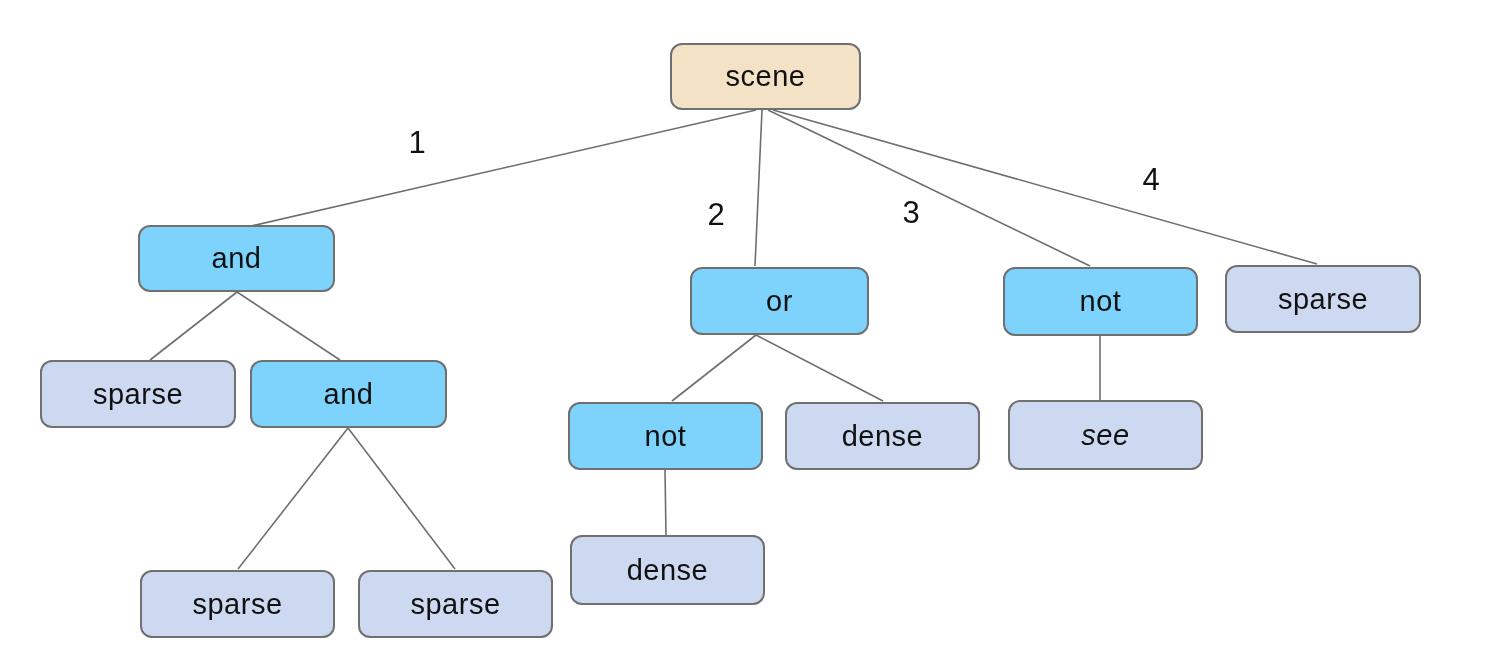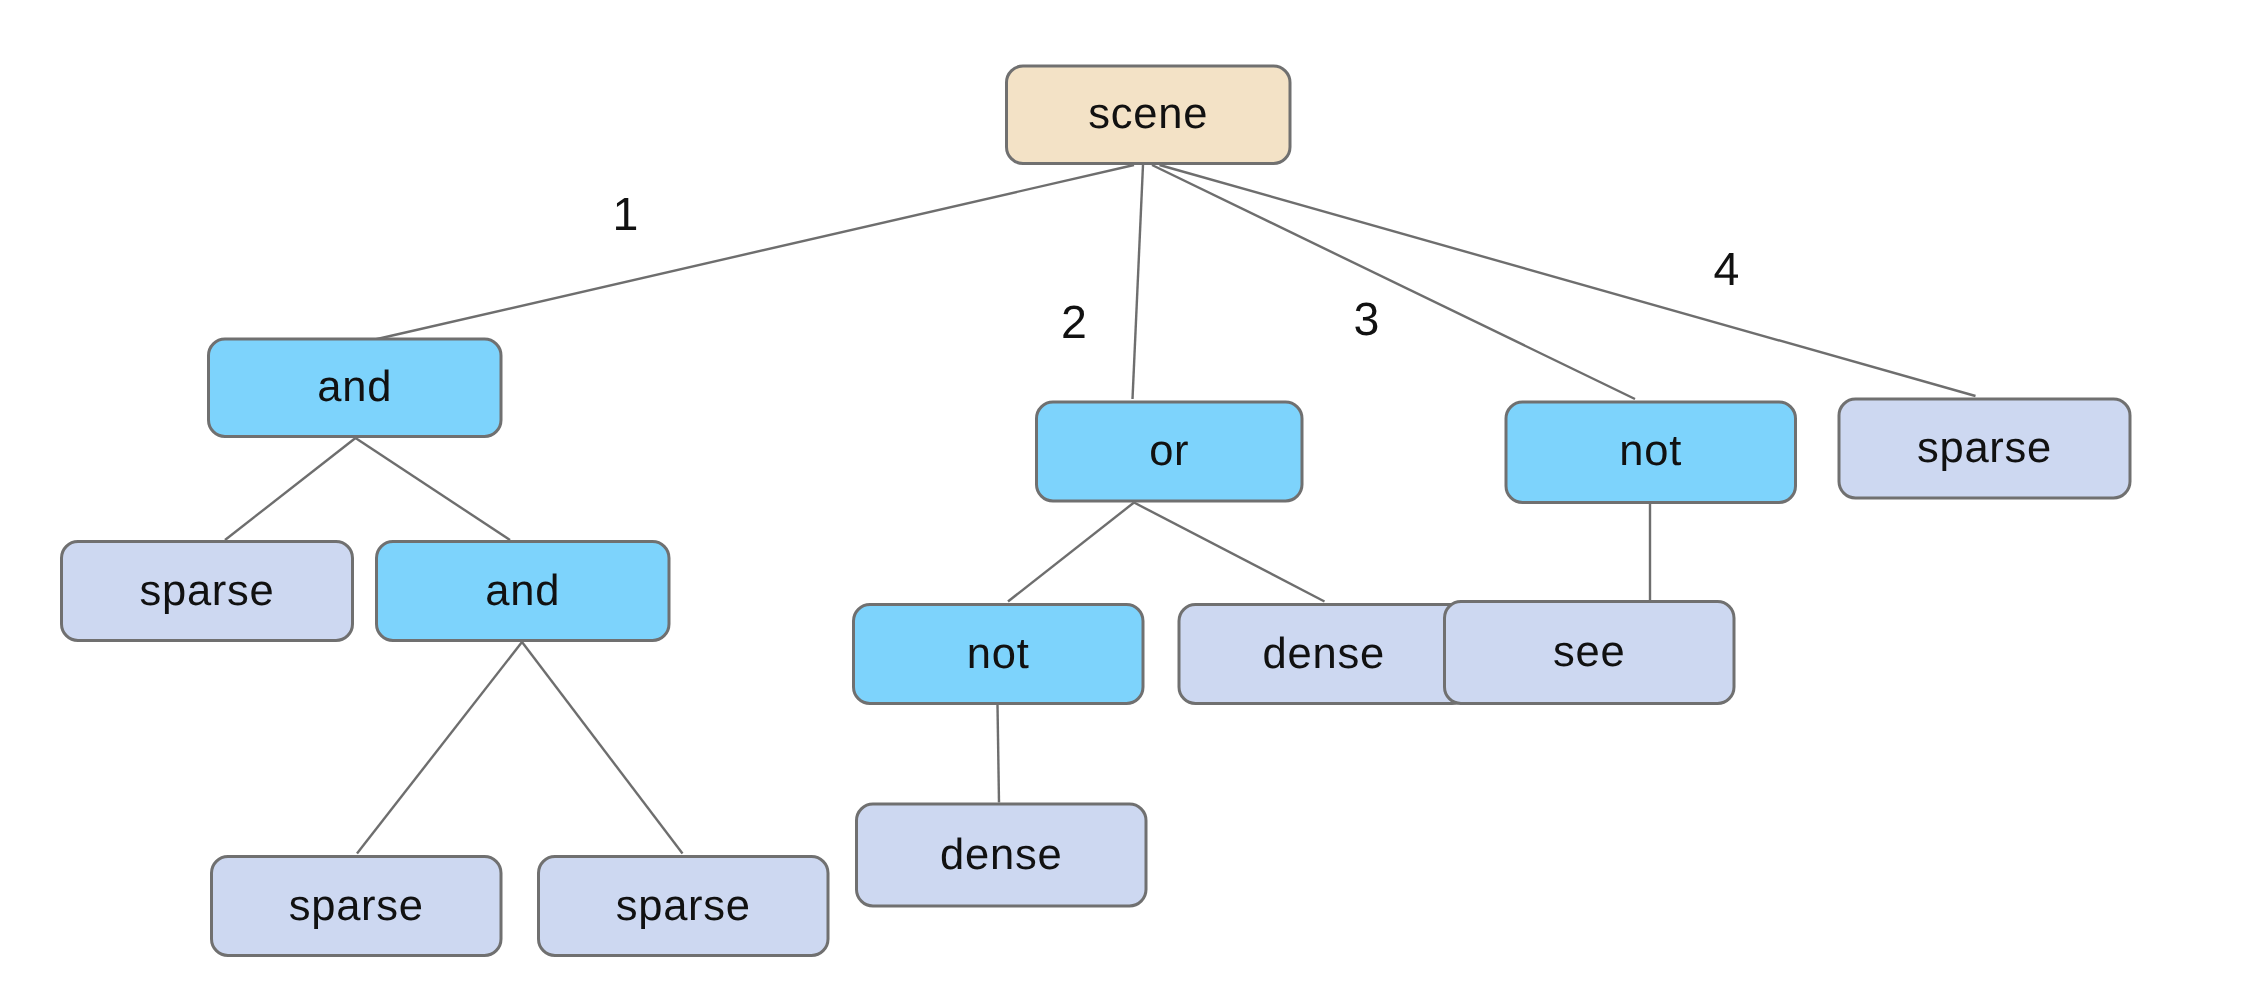--- a/index.html
+++ b/index.html
@@ -82,21 +82,21 @@
   <div class="node leaf" style="left:1225px; top:265px; width:196px; height:68px;">sparse</div>
 
   <div class="node leaf" style="left:40px; top:360px; width:196px; height:68px;">sparse</div>
 
   <div class="node operator" style="left:250px; top:360px; width:197px; height:68px;">and</div>
 
   <div class="node operator" style="left:568px; top:402px; width:195px; height:68px;">not</div>
 
   <div class="node leaf" style="left:785px; top:402px; width:195px; height:68px;">dense</div>
 
-  <div class="node leaf" style="left:962px; top:400px; width:195px; height:70px;">see</div>
+  <div class="node leaf" style="left:1008px; top:400px; width:195px; height:70px;font-style:italic;">see</div>
 
   <div class="node leaf" style="left:140px; top:570px; width:195px; height:68px;">sparse</div>
 
   <div class="node leaf" style="left:358px; top:570px; width:195px; height:68px;">sparse</div>
 
   <div class="node leaf" style="left:570px; top:535px; width:195px; height:70px;">dense</div>
 
 </div>
 
 </body></html>

